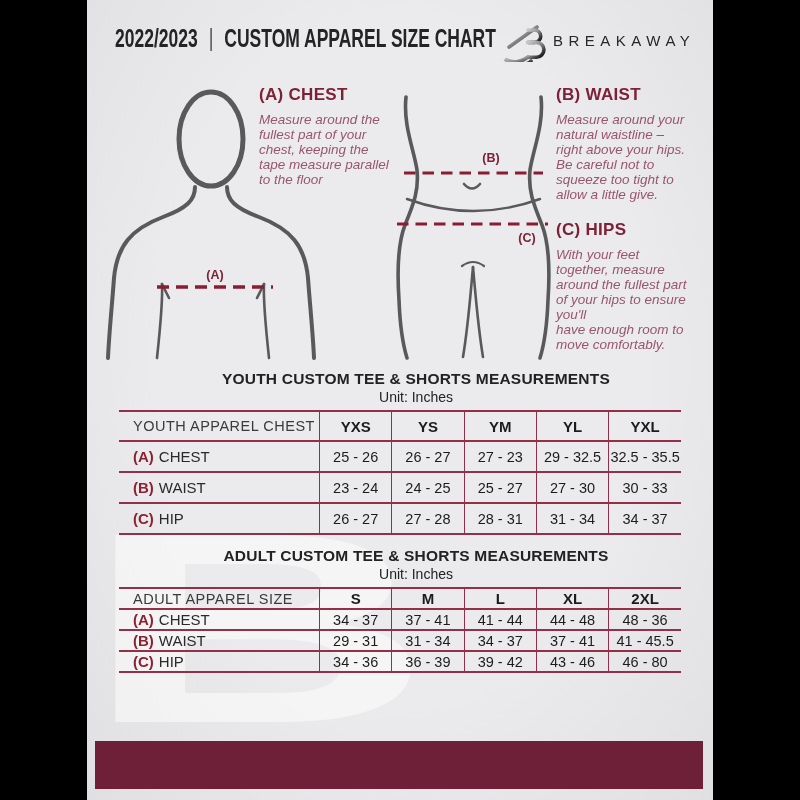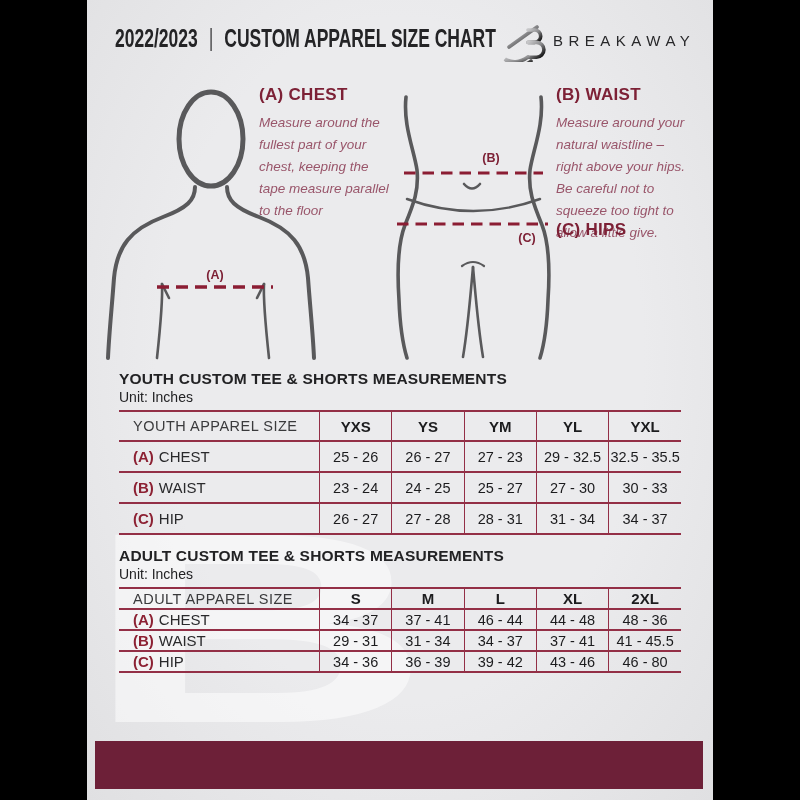--- a/index.html
+++ b/index.html
@@ -18,28 +18,28 @@
     font-weight:800;font-size:25px;color:#242426;white-space:nowrap;
     transform:scaleX(0.70);transform-origin:left center;z-index:1;}
   .hdr .pipe{font-weight:400;color:#3a3a3c;font-size:23px;padding:0 2px;}
   .logo{position:absolute;left:414px;top:14px;z-index:1;}
   .brand{position:absolute;left:466px;top:32px;z-index:1;font-size:15px;font-weight:400;
     letter-spacing:5.5px;color:#28282a;white-space:nowrap;}
 
   
   .sec{position:absolute;z-index:1;}
   .sec h3{margin:0;font-size:17px;font-weight:800;color:#7d2136;letter-spacing:0.3px;}
-  .sec p{margin:7px 0 0 0;font-size:13.5px;line-height:22px;font-style:italic;
+  .sec p{margin:7px 0 0 0;font-size:13.5px;line-height:15px;font-style:italic;
     color:#99556a;white-space:pre-line;}
   .sec-a{left:172px;top:85px;width:140px;}
   .sec-b{left:469px;top:85px;width:155px;}
   .sec-c{left:469px;top:220px;width:155px;}
 
   
-  .tbl-title{position:absolute;left:32px;width:562px;text-align:left;z-index:1;}
+  .tbl-title{position:absolute;left:48px;width:562px;text-align:center;z-index:1;}
   .tbl-title .t{font-size:15.5px;font-weight:700;color:#222224;letter-spacing:0.2px;}
   .tbl-title .u{font-size:14px;color:#222224;margin-top:1px;}
   table.size{position:absolute;left:32px;width:562px;border-collapse:collapse;z-index:1;
     table-layout:fixed;background:transparent;}
   table.size{border-top:2px solid #932f46;}
   table.size tr{border-bottom:2px solid #932f46;}
   table.size th,table.size td{border:none;padding:0;background:transparent;}
   table.size th:not(:first-child),table.size td:not(:first-child){border-left:1.5px solid #932f46;}
   .yt{top:410px;}  .yt tr{height:31px;}  .yt tr:first-child{height:30px;}
   .at{top:587px;}  .at tr{height:21px;}
@@ -132,30 +132,37 @@
       <h3>(B) WAIST</h3>
       <p>Measure around your
 natural waistline –
 right above your hips.
 Be careful not to
 squeeze too tight to
 allow a little give.</p>
     </div>
     <div class="sec sec-c">
       <h3>(C) HIPS</h3>
+      <p>With your feet
+together, measure
+around the fullest part
+of your hips to ensure
+you'll
+have enough room to
+move comfortably.</p>
     </div>
 
     <div class="tbl-title" style="top:370px;">
       <div class="t">YOUTH CUSTOM TEE &amp; SHORTS MEASUREMENTS</div>
       <div class="u">Unit: Inches</div>
     </div>
     <table class="size yt">
       <tbody>
           <tr>
-        <th class="c-lab">YOUTH APPAREL SIZE</th>
+        <th class="c-lab">YOUTH APPAREL CHEST</th>
         <th class="c-size">YXS</th>
         <th class="c-size">YS</th>
         <th class="c-size">YM</th>
         <th class="c-size">YL</th>
         <th class="c-size">YXL</th>
       </tr>
       <tr>
         <td class="c-row"><span class="pfx">(A)</span><span>CHEST</span></td>
         <td class="c-val">25 - 26</td>
         <td class="c-val">26 - 27</td>
@@ -193,21 +200,21 @@
         <th class="c-size">S</th>
         <th class="c-size">M</th>
         <th class="c-size">L</th>
         <th class="c-size">XL</th>
         <th class="c-size">2XL</th>
       </tr>
       <tr>
         <td class="c-row"><span class="pfx">(A)</span><span>CHEST</span></td>
         <td class="c-val">34 - 37</td>
         <td class="c-val">37 - 41</td>
-        <td class="c-val">46 - 44</td>
+        <td class="c-val">41 - 44</td>
         <td class="c-val">44 - 48</td>
         <td class="c-val">48 - 36</td>
       </tr>
       <tr>
         <td class="c-row"><span class="pfx">(B)</span><span>WAIST</span></td>
         <td class="c-val">29 - 31</td>
         <td class="c-val">31 - 34</td>
         <td class="c-val">34 - 37</td>
         <td class="c-val">37 - 41</td>
         <td class="c-val">41 - 45.5</td>

